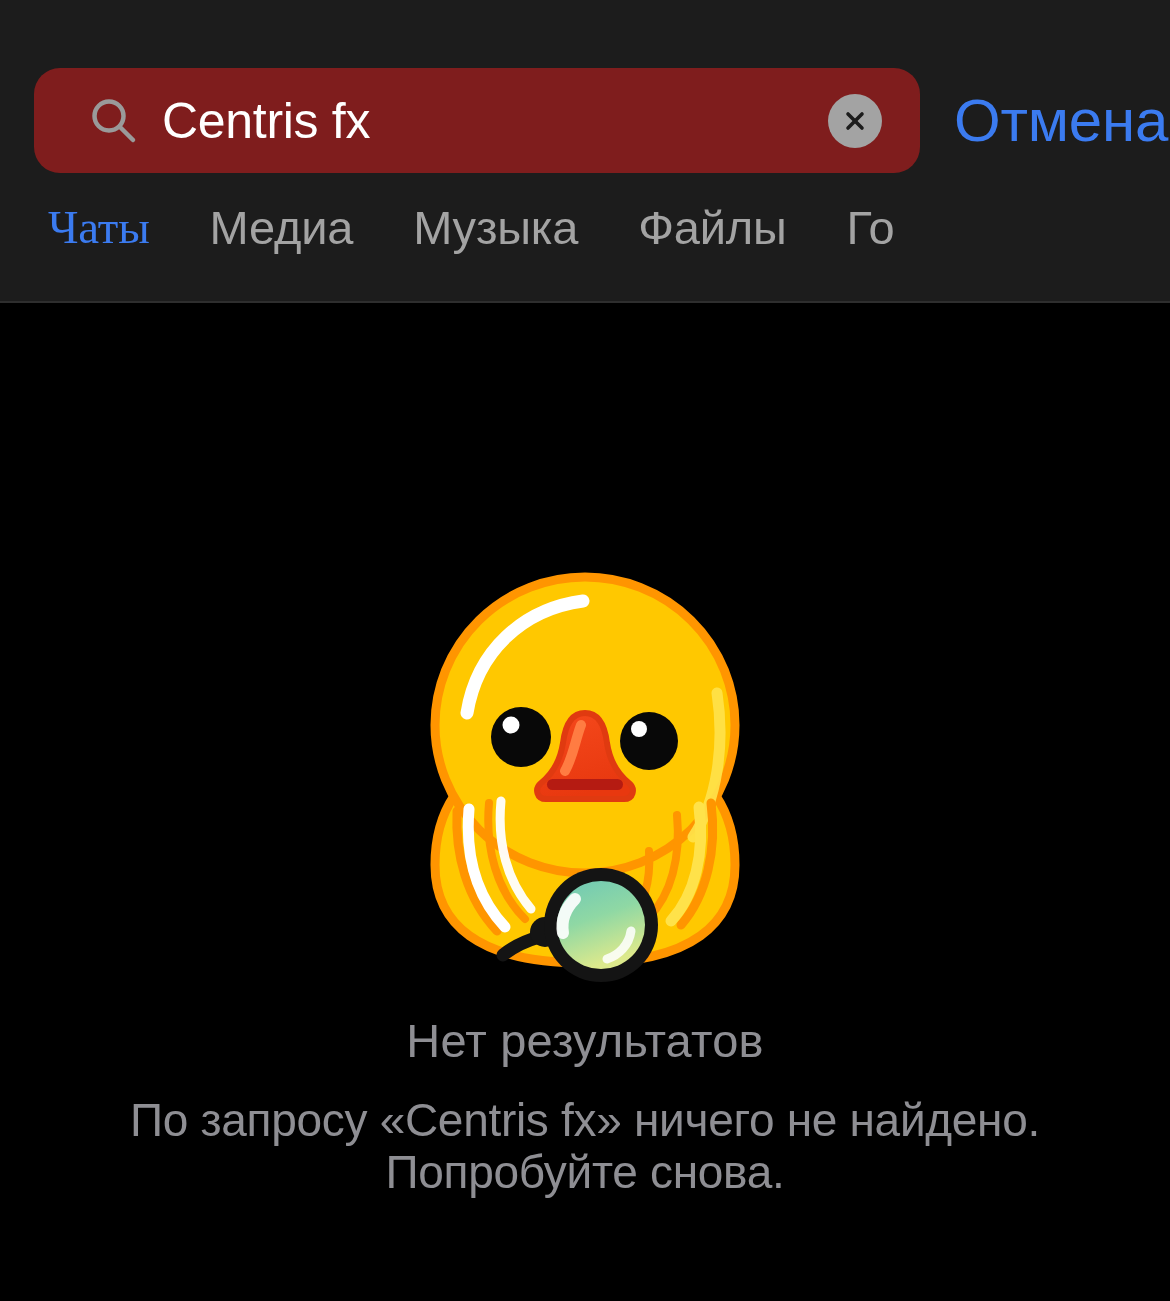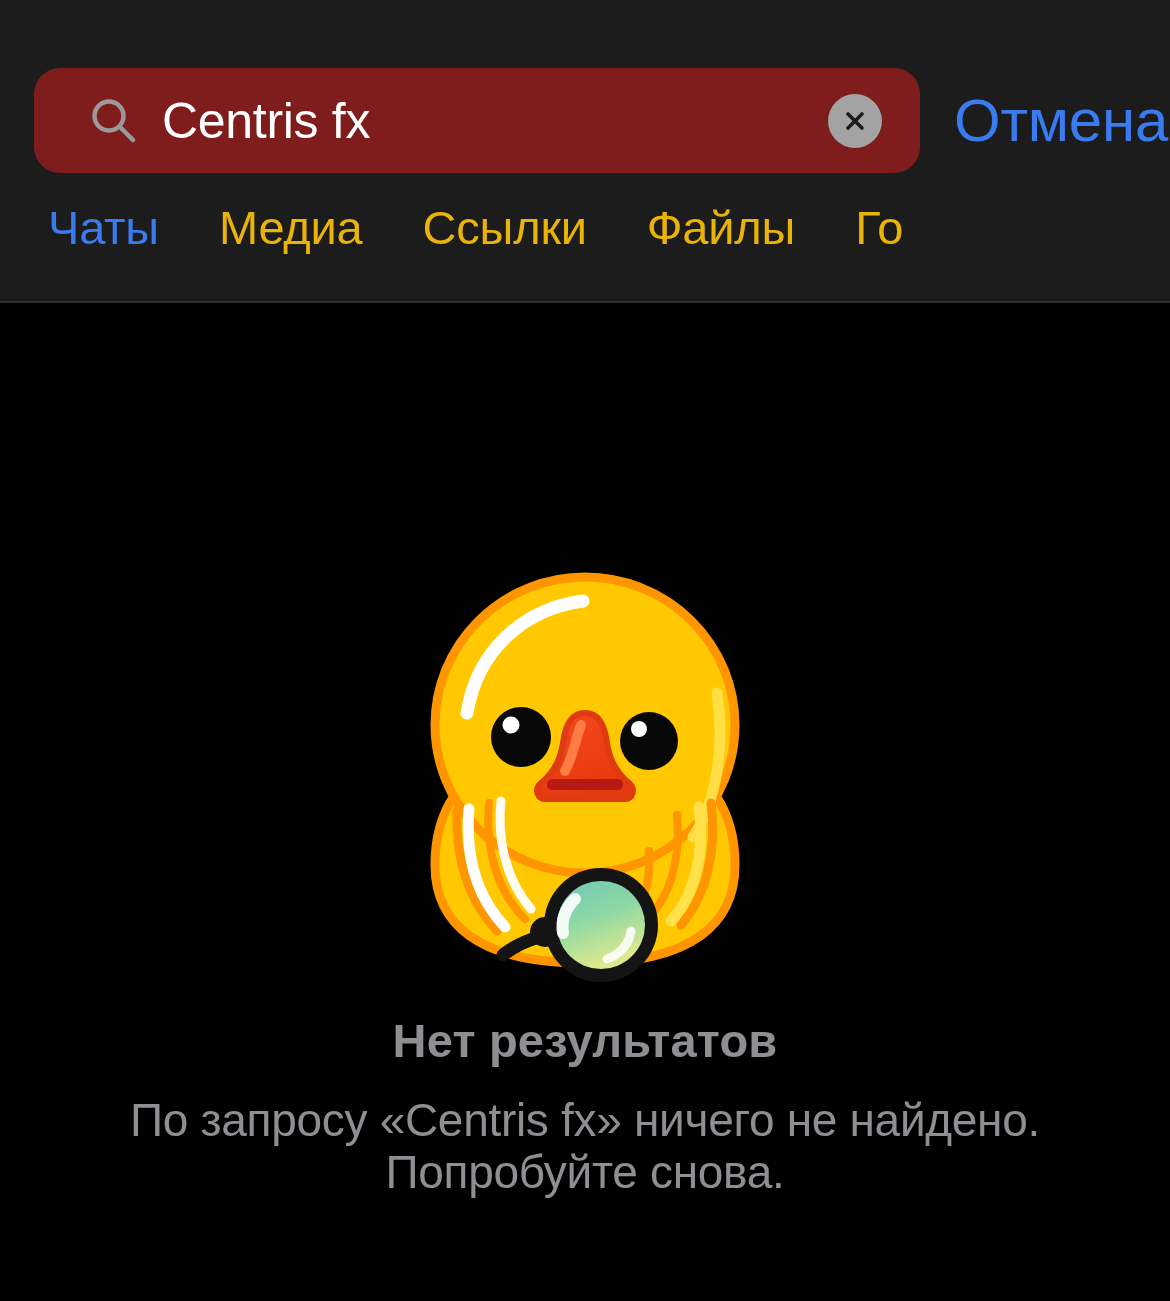--- a/index.html
+++ b/index.html
@@ -82,26 +82,26 @@
     width:1170px; height:107px;
     display:flex; align-items:flex-start;
     overflow:hidden;
   }
   .tab {
     position:relative;
     flex:0 0 auto;
     padding:4px 0 0 0;
     margin-right:60px;
     font-size:47px;
-    color:#eab308;
+    color:#a3a3a3;
     white-space:nowrap;
     cursor:pointer;
     letter-spacing:-0.2px;
   }
-  .tab:first-child { margin-left:48px; }
+  .tab:first-child { margin-left:48px;font-family:Liberation Serif, serif; }
   .tab.active { color:#3B7BF0; }
 
   
   .empty {
     position:absolute; left:0; top:303px;
     width:1170px; height:998px;
     background:#000000;
   }
   .duck-wrap {
     position:absolute;
@@ -109,21 +109,21 @@
     transform:translateX(-50%);
     width:360px; height:420px;
   }
   .duck-wrap svg { display:block; width:100%; height:100%; }
 
   .empty-title {
     position:absolute; left:0; top:710px;
     width:1170px;
     text-align:center;
     font-size:47px;
-    font-weight:bold;
+    font-weight:normal;
     color:#8E8E93;
     letter-spacing:0.2px;
   }
   .empty-sub {
     position:absolute; left:0; top:792px;
     width:1170px;
     text-align:center;
     font-size:46px;
     color:#8E8E93;
     line-height:1.12;
@@ -166,21 +166,21 @@
 
   <div class="tabs">
     <div class="tab active">
       <span>Чаты</span>
       
     </div>
     <div class="tab">
       <span>Медиа</span>
     </div>
     <div class="tab">
-      <span>Ссылки</span>
+      <span>Музыка</span>
     </div>
     <div class="tab">
       <span>Файлы</span>
     </div>
     <div class="tab">
       <span>Го</span>
     </div>
   </div>
 
   <div class="topbar-sep"></div>

